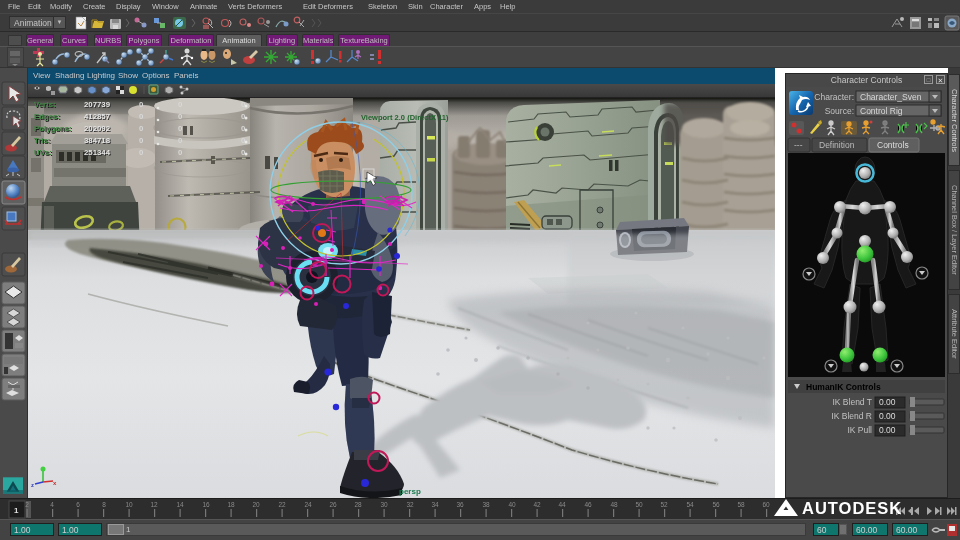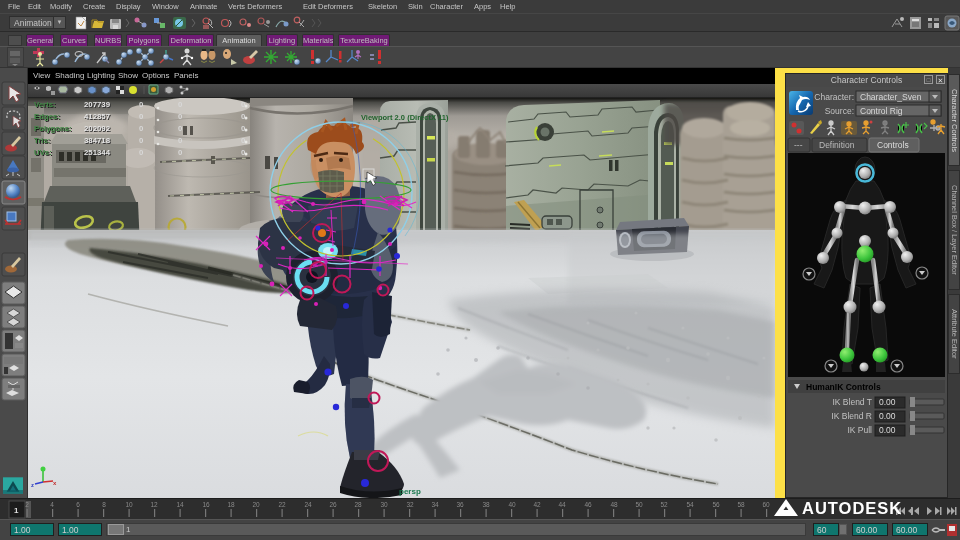--- a/index.html
+++ b/index.html
@@ -14,25 +14,25 @@
 
 #tabrow{left:0;top:31px;width:960px;height:15px;background:#3e3e3e;border-top:1px solid #2a2a2a;}
 .tab{position:absolute;top:2px;height:13px;background:#701a75;border:1px solid #303030;border-bottom:none;color:#bdbdbd;font-size:7.5px;line-height:12px;text-align:center;border-radius:2px 2px 0 0;overflow:hidden;}
 .tab.act{background:#5d5d5d;color:#dedede;}
 
 #shelf{left:0;top:46px;width:960px;height:22px;background:#444444;border-top:1px solid #555;border-bottom:1px solid #333;}
 #shelfsel{position:absolute;left:7px;top:0px;width:17px;height:20px;background:#4a4a4a;border:1px solid #383838;}
 
 #toolbox{left:0;top:68px;width:28px;height:430px;background:#4a4a4a;border-right:1px solid #303030;}
 
-#vpmenu{left:28px;top:68px;width:747px;height:16px;background:#000000;color:#c9c9c9;font-size:8px;}
+#vpmenu{left:28px;top:68px;width:747px;height:16px;background:#0c4a6e;color:#c9c9c9;font-size:8px;}
 #vpmenu span{position:absolute;top:3px;}
 #vpicons{left:28px;top:84px;width:747px;height:14px;background:linear-gradient(#4a4a4a,#383838);border-bottom:1px solid #222;}
 
-#rpanel{left:775px;top:68px;width:185px;height:430px;background:#fde047;}
+#rpanel{left:775px;top:68px;width:185px;height:430px;background:#ffffff;}
 #cpanel{position:absolute;left:10px;top:5px;width:163px;height:425px;background:#4a4a4a;border:1px solid #262626;}
 #rtabs{position:absolute;left:173px;top:0;width:12px;height:430px;background:#3a3a3a;}
 .vtab{position:absolute;left:0;width:12px;background:#434343;border:1px solid #2c2c2c;color:#b5b5b5;writing-mode:vertical-rl;font-size:7.5px;text-align:center;}
 
 #timeline{left:0;top:498px;width:960px;height:21px;background:#2d2d2d;border-top:1px solid #1d1d1d;}
 #rangerow{left:0;top:519px;width:960px;height:21px;background:#434343;border-top:1px solid #555;}
 .fld{position:absolute;top:3px;height:13px;background:#0f766e;border:1px solid #1f1f1f;color:#cfcfcf;font-size:8.5px;line-height:12px;padding-left:3px;}
 </style></head><body>
 <div id="app">
 <div class="abs" id="menubar">

